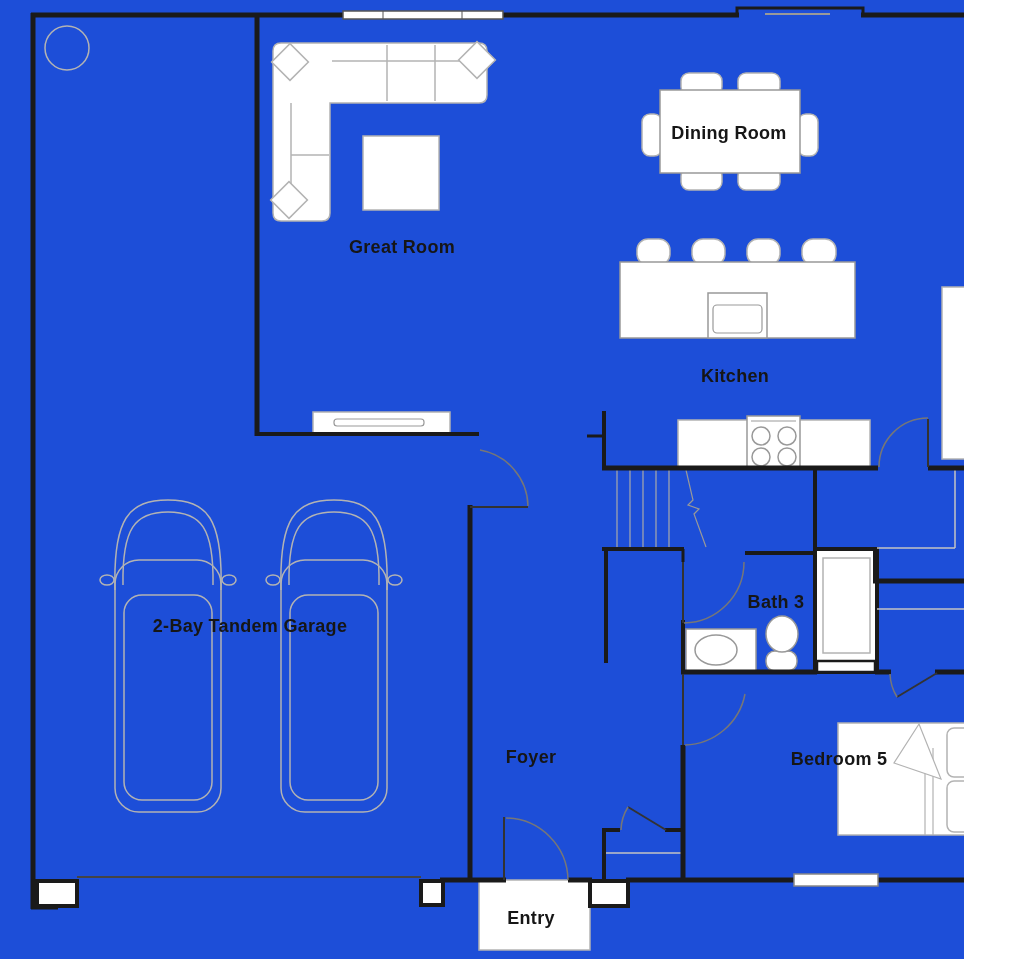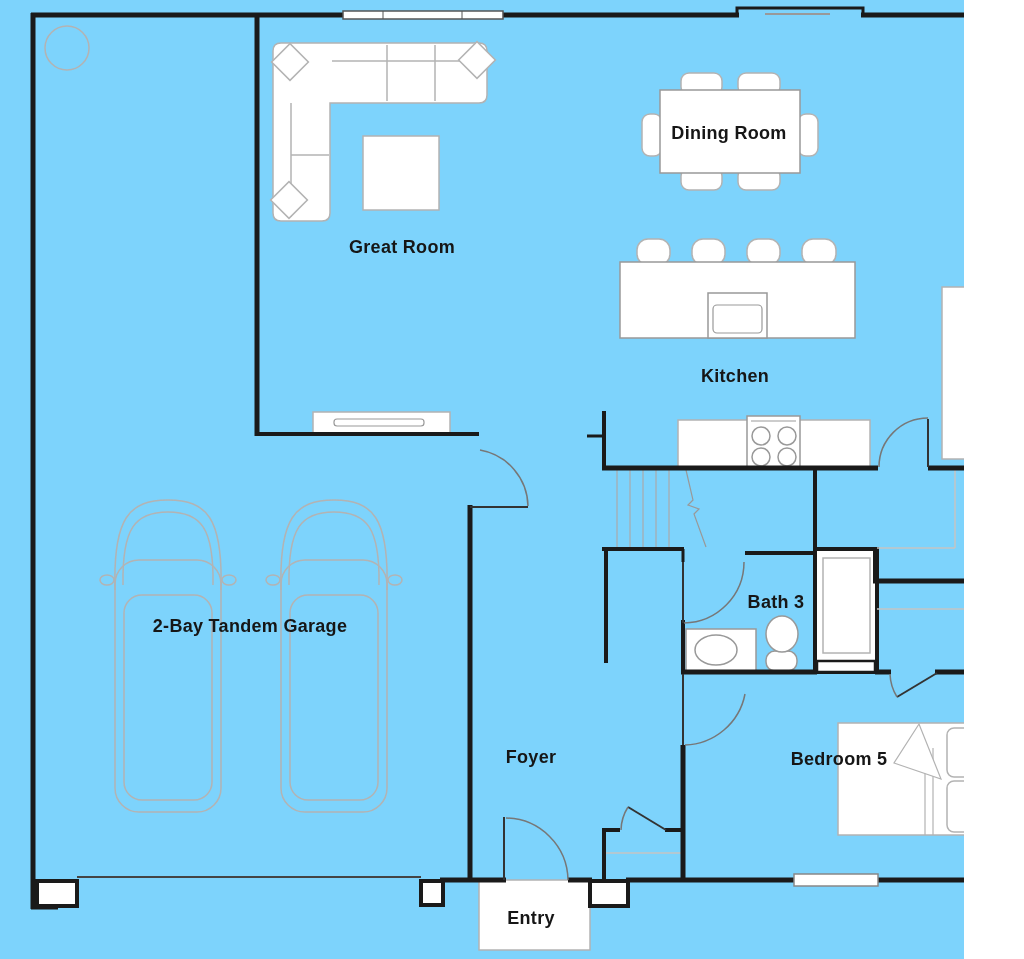--- a/index.html
+++ b/index.html
@@ -1,16 +1,16 @@
 <!DOCTYPE html>
 <html><head>
 <meta charset="utf-8">
 <style>
   html,body{margin:0;padding:0;background:#ffffff;}
-  .page{position:relative;width:964px;height:959px;background:#7dd3fc;overflow:hidden;}
+  .page{position:relative;width:964px;height:959px;background:#1d4ed8;overflow:hidden;}
   svg{display:block;}
   .room-label{
     font-family:"Liberation Sans", sans-serif;
     font-weight:bold;
     font-size:18px;
     fill:#161616;
     letter-spacing:0.3px;
     text-anchor:middle;
   }
 </style>

